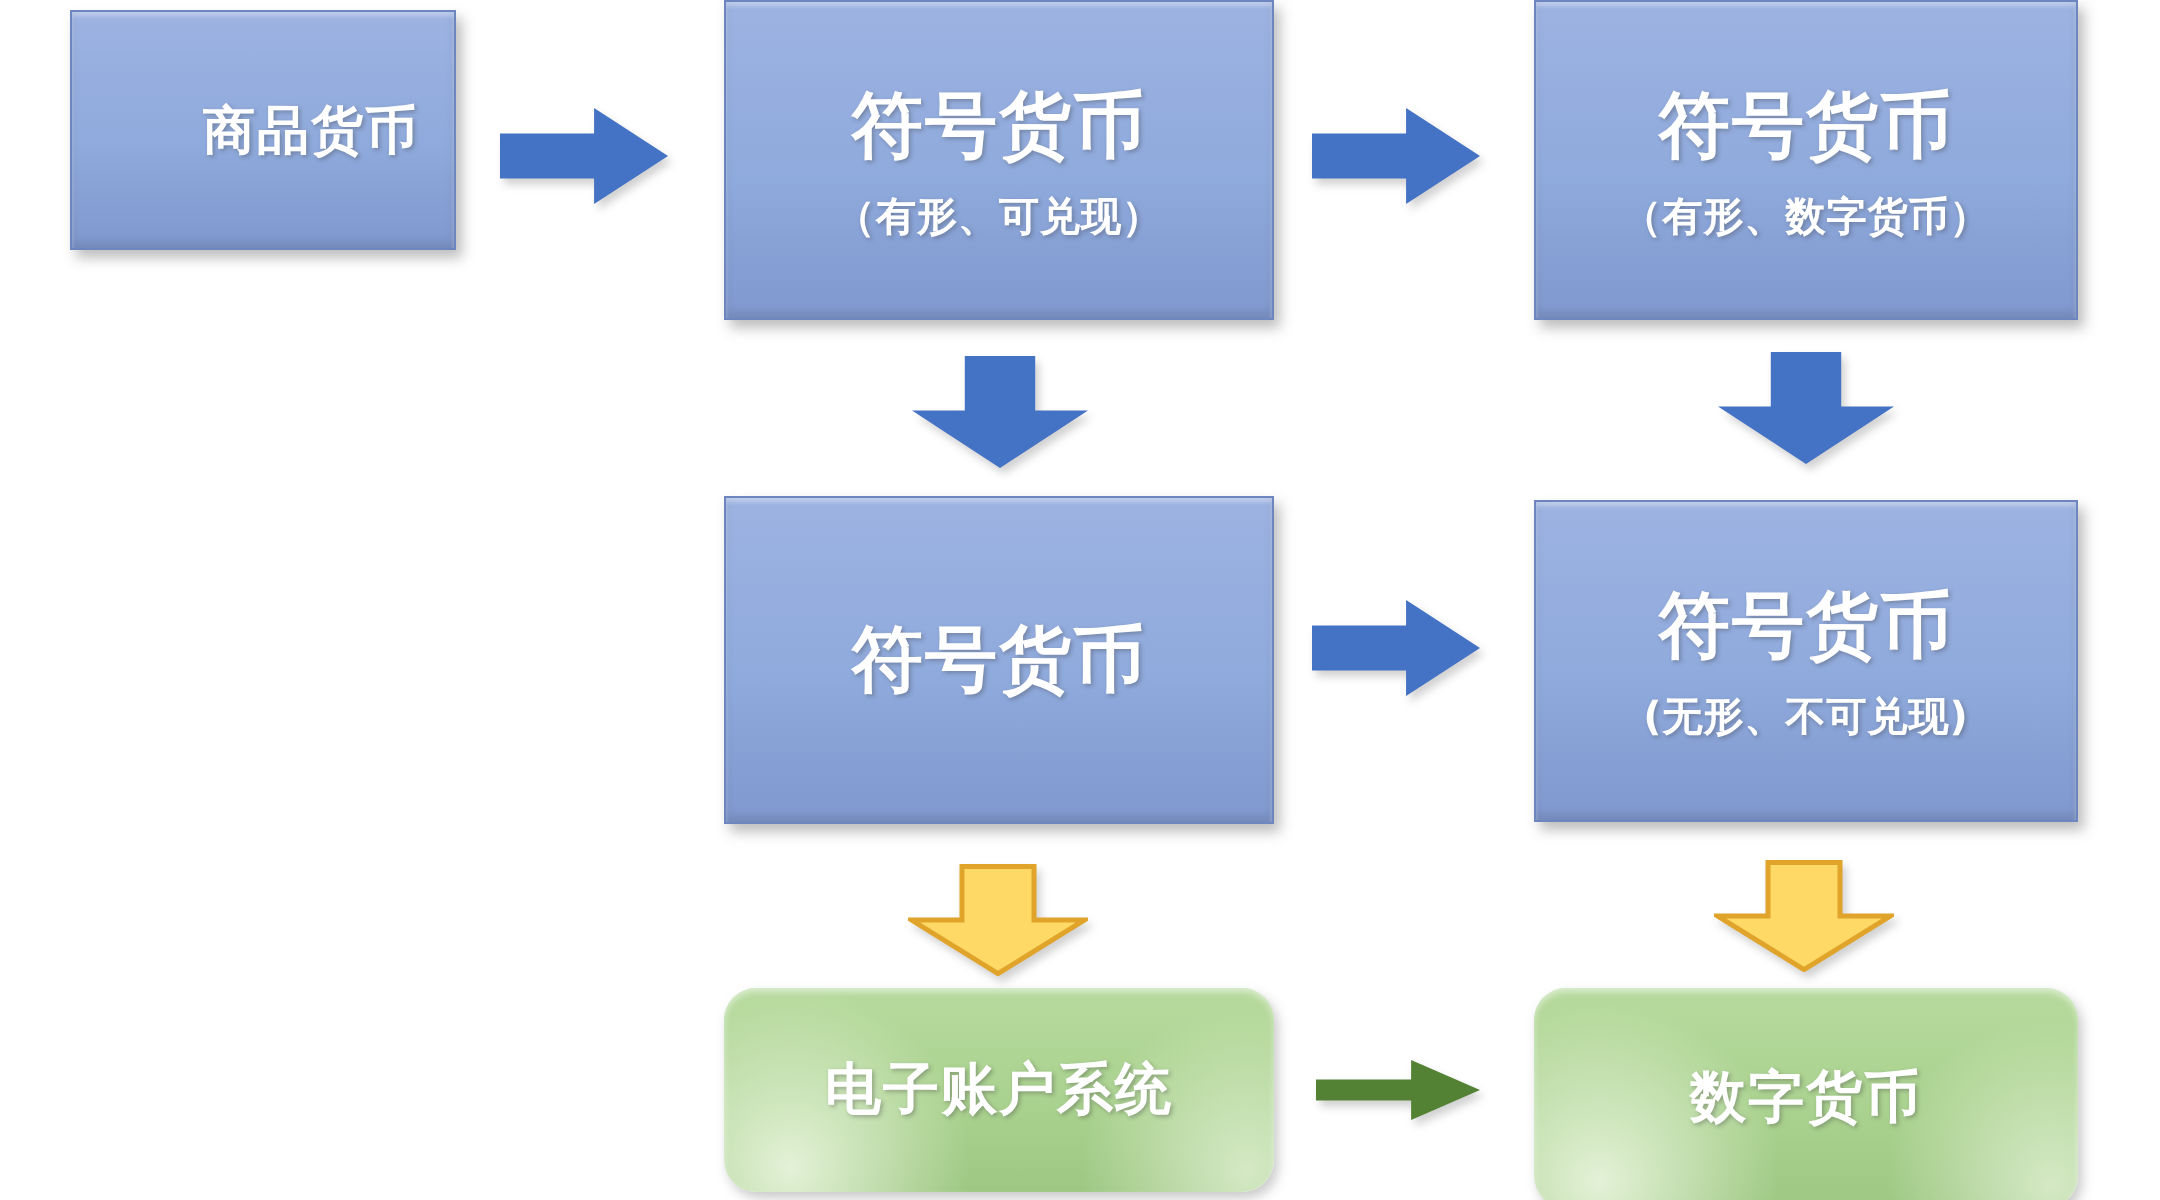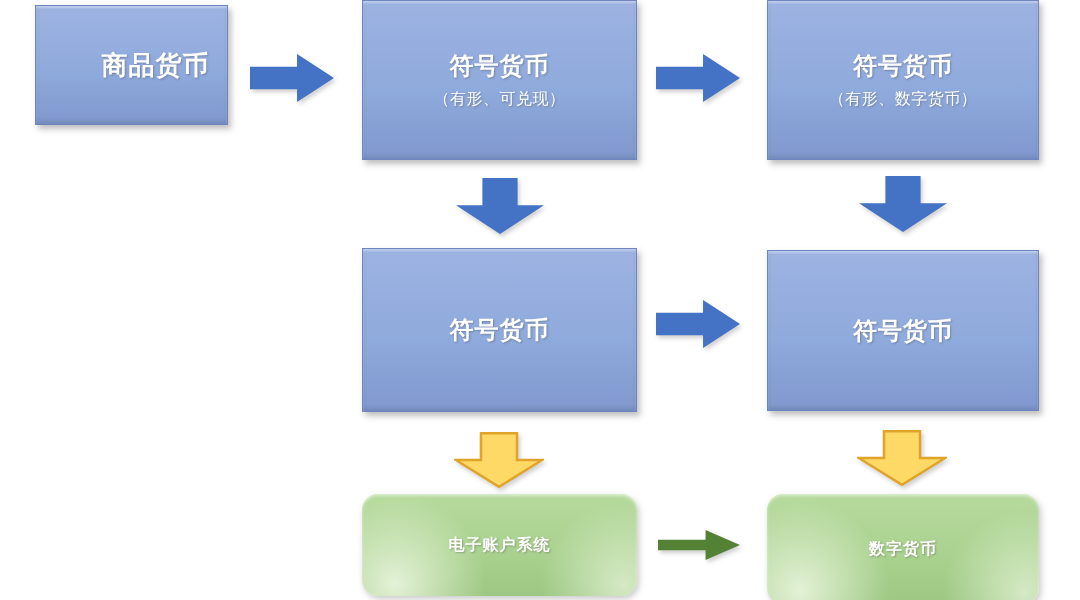--- a/index.html
+++ b/index.html
@@ -34,31 +34,31 @@
     background:
       radial-gradient(circle at 12% 88%, rgba(235,246,224,0.9) 0%, rgba(235,246,224,0) 35%),
       radial-gradient(circle at 95% 90%, rgba(235,246,224,0.7) 0%, rgba(235,246,224,0) 30%),
       linear-gradient(180deg, #b6da9d 0%, var(--green-box-fill, #A9D18E) 60%, #9dc782 100%);
     border-radius: 16px;
     box-shadow: 2px 3px 6px rgba(120,120,120,0.40), inset 0 2px 3px rgba(255,255,255,0.5);
   }
 
   .node__title {
     font-weight: bold;
-    font-size: 24px;
+    font-size: 36px;
     letter-spacing: 1px;
     text-shadow: 1px 1px 2px rgba(60,60,60,0.35);
     white-space: nowrap;
   }
   .node__title--sm { font-size: 26px; }
-  .node__title--green { font-size: 16px; }
+  .node__title--green { font-size: 28px; }
 
   .node__subtitle {
-    font-weight: normal;
-    font-size: 16px;
+    font-weight: bold;
+    font-size: 20px;
     margin-top: 7px;
     letter-spacing: 0.5px;
     text-shadow: 1px 1px 2px rgba(60,60,60,0.35);
     white-space: nowrap;
   }
 
   .arrow { position: absolute; }
   .arrow svg { width: 100%; height: 100%; display: block; filter: drop-shadow(2px 3px 2px rgba(0,0,0,0.18)); }
   .arrow--blue path   { fill: var(--blue-arrow, #4472C4); }
   .arrow--yellow path { fill: var(--yellow-arrow-fill, #FFD966); stroke: var(--yellow-arrow-border, #E0A42B); stroke-width: 2.5; vector-effect: non-scaling-stroke; }
@@ -111,20 +111,21 @@
   </div>
 
   <div class="arrow arrow--blue" style="left:656px; top:300px; width:84px; height:48px;">
     <svg viewBox="0 0 100 60" preserveAspectRatio="none" aria-hidden="true">
         <path d="M0,16 H56 V0 L100,30 L56,60 V44 H0 Z"></path>
       </svg>
   </div>
 
   <div class="node node--blue" style="left:767px; top:250px; width:272px; height:161px;">
     <div class="node__title">符号货币</div>
+    <div class="node__subtitle">(无形、不可兑现)</div>
   </div>
 
   <div class="arrow arrow--yellow" style="left:454px; top:432px; width:90px; height:56px;">
     <svg viewBox="0 0 100 70" preserveAspectRatio="none" aria-hidden="true">
         <path d="M30,1.5 H70 V35 H98 L50,68.5 L2,35 H30 Z"></path>
       </svg>
   </div>
   <div class="arrow arrow--yellow" style="left:857px; top:430px; width:90px; height:56px;">
     <svg viewBox="0 0 100 70" preserveAspectRatio="none" aria-hidden="true">
         <path d="M30,1.5 H70 V35 H98 L50,68.5 L2,35 H30 Z"></path>

